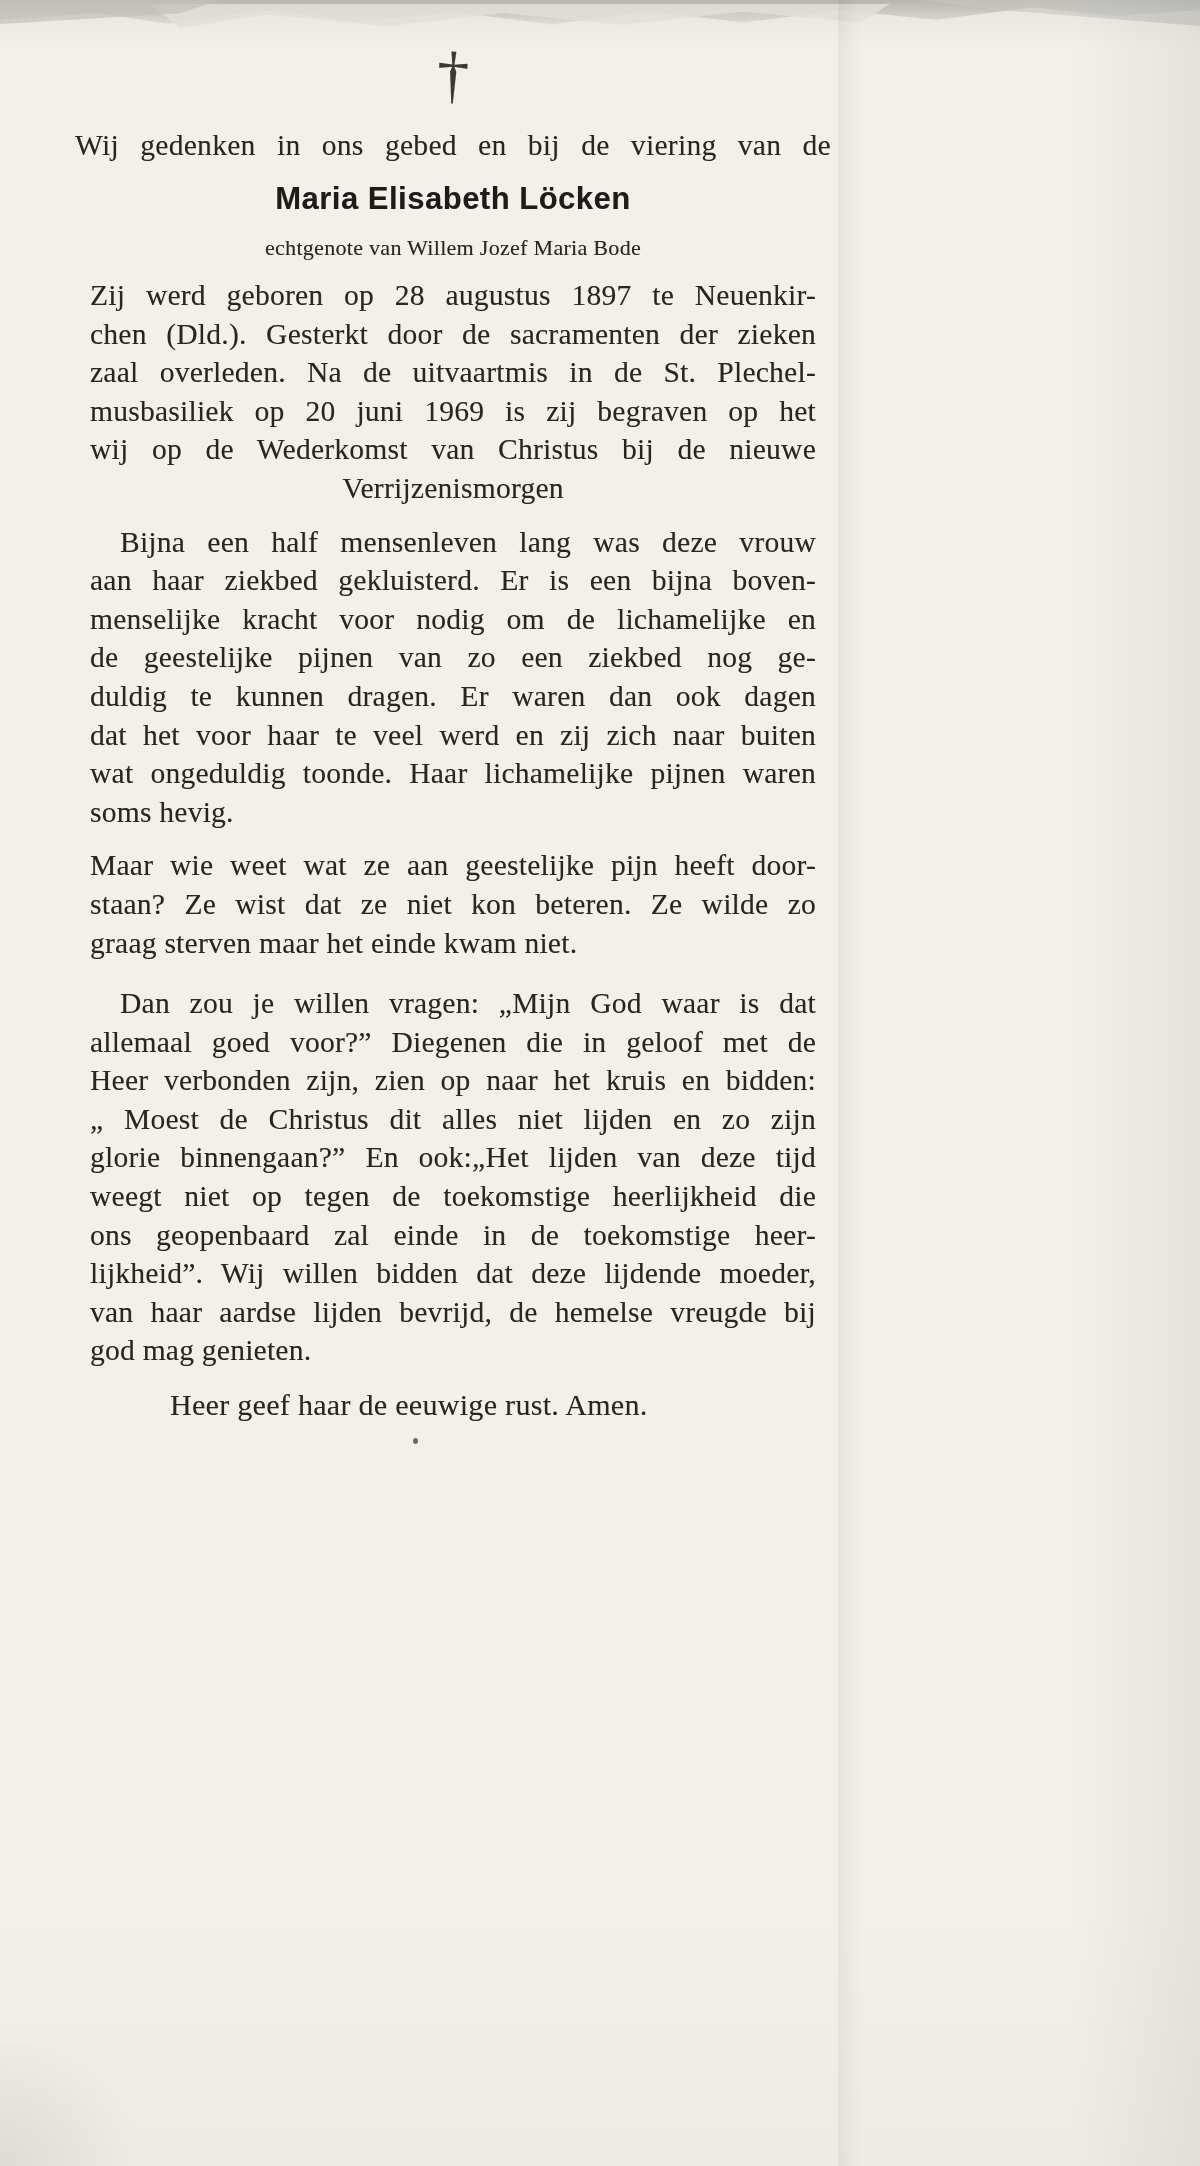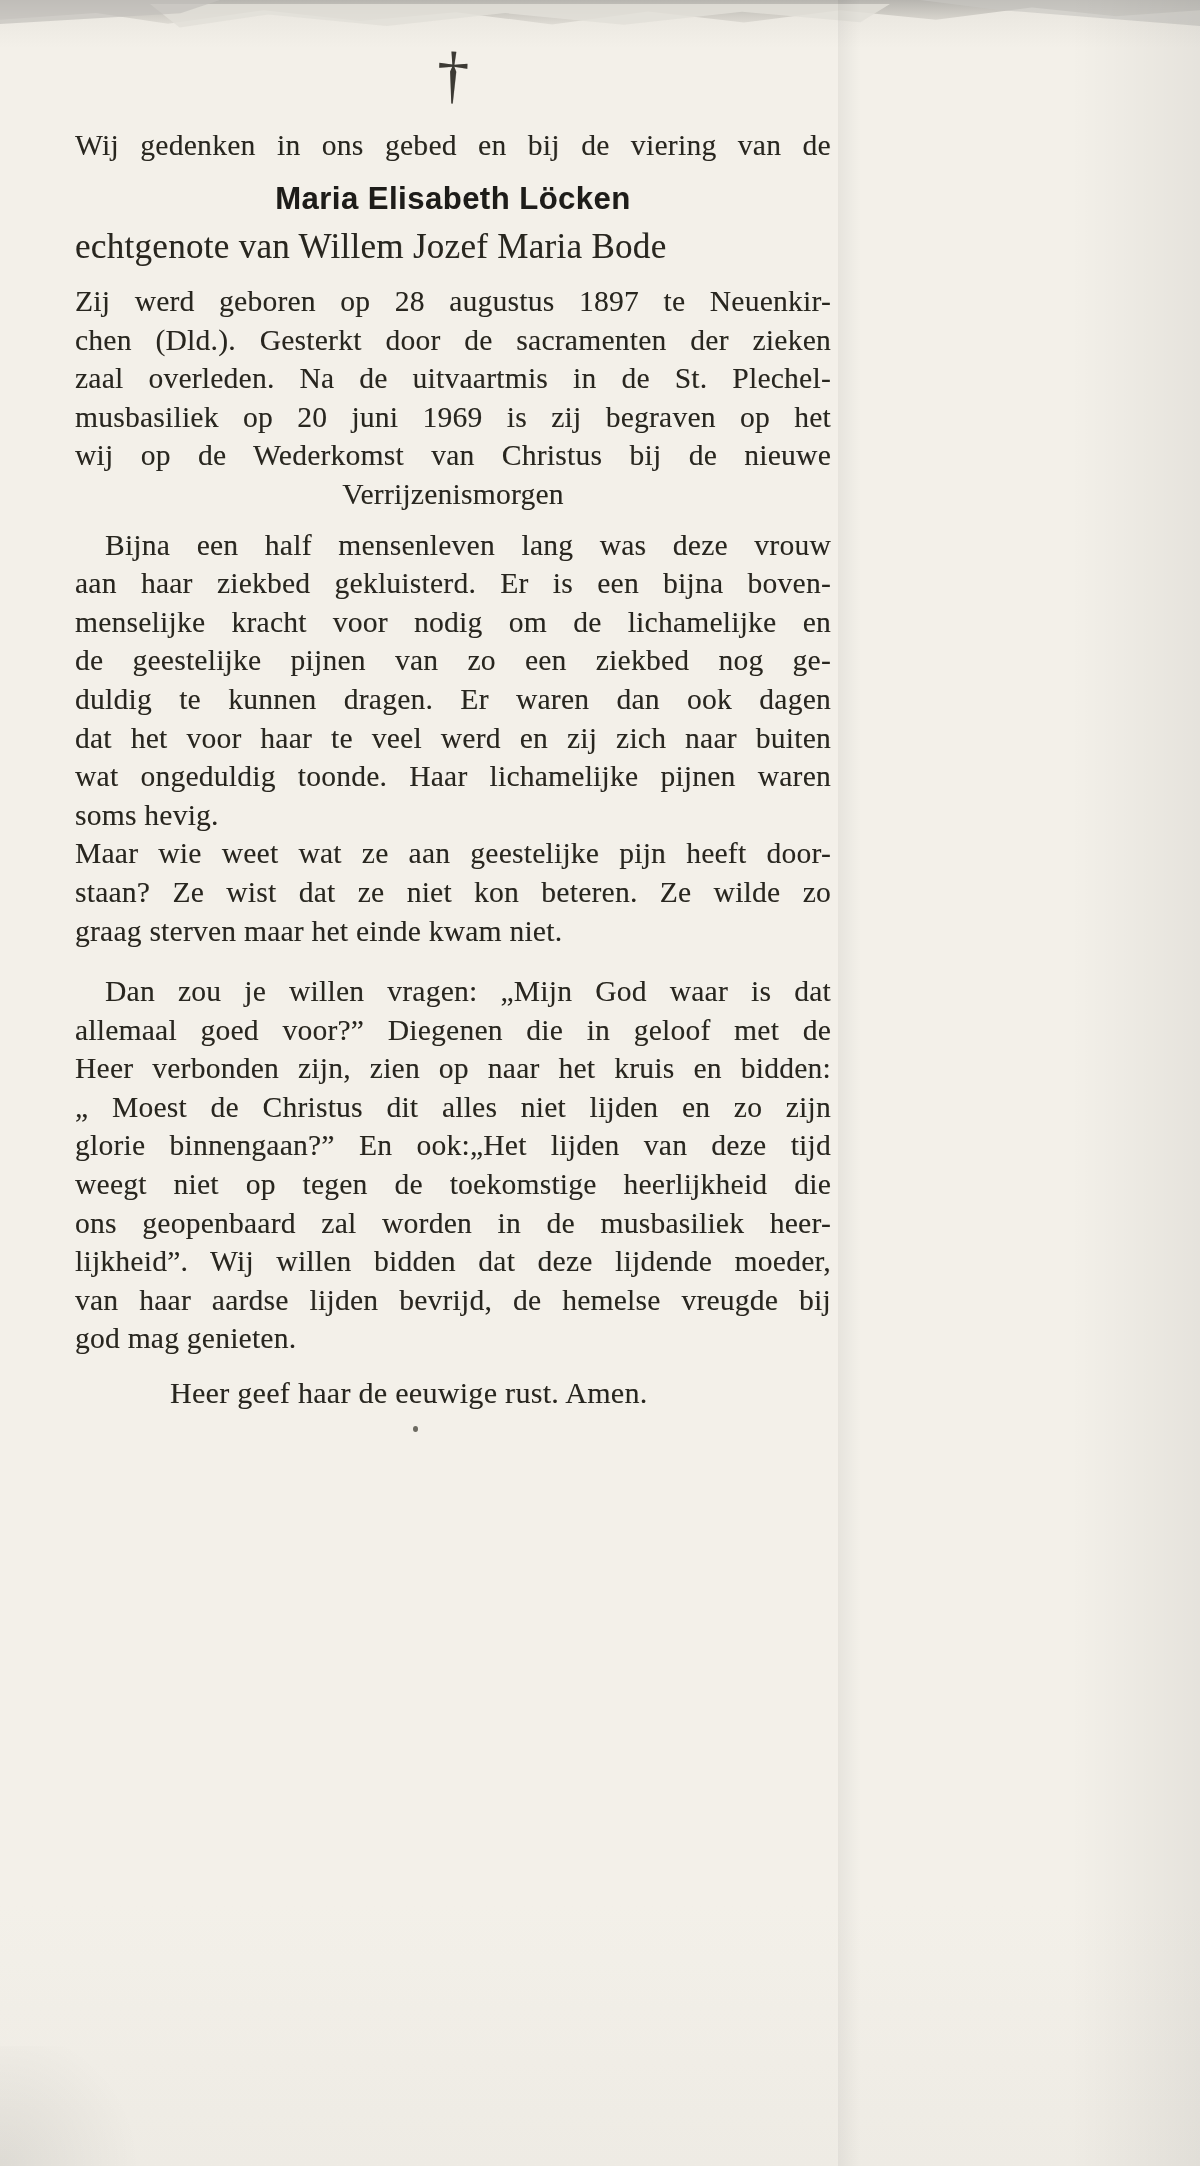--- a/index.html
+++ b/index.html
@@ -59,23 +59,23 @@
   .last-left{text-align-last:left;}
   .last-center{text-align:right;text-align-last:center;}
   .indent{text-indent:30px;}
   .intro{margin-top:16px;font-size:29.5px;line-height:38px;letter-spacing:.3px;}
   .eucharistie{margin-top:11px;font-size:29px;text-align:center;letter-spacing:.4px;}
   .name{
     margin-top:17px;text-align:center;
     font-family:"Liberation Sans", sans-serif;font-weight:700;
     font-size:31px;letter-spacing:.5px;color:#1d1c19;
   }
-  .subtitle{margin-top:10px;font-size:35px;text-align:left;letter-spacing:.3px;}
+  .subtitle{margin-top:18px;font-size:22px;text-align:center;letter-spacing:.3px;}
   .body-text{margin-top:15px;font-size:29.5px;line-height:38.6px;letter-spacing:.25px;}
-  .para{margin:0;}
+  .para{margin:15px;}
   .gap-none{margin-top:0;}
   .gap-normal{margin-top:12px;}
   .gap-large{margin-top:22px;}
   .closing{margin-top:18px;padding-left:95px;font-size:30px;letter-spacing:.3px;}
   .ink-dot{
     position:relative;left:338px;margin-top:16px;
     width:5px;height:6px;border-radius:50%;
     background:#4a483f;opacity:.8;
   }
 </style>
@@ -127,21 +127,21 @@
           <div class="line just">staan? Ze wist dat ze niet kon beteren. Ze wilde zo</div>
           <div class="line last-left">graag sterven maar het einde kwam niet.</div>
         </div>
         <div class="para gap-large">
           <div class="line just indent">Dan zou je willen vragen: „Mijn God waar is dat</div>
           <div class="line just">allemaal goed voor?” Diegenen die in geloof met de</div>
           <div class="line just">Heer verbonden zijn, zien op naar het kruis en bidden:</div>
           <div class="line just">„ Moest de Christus dit alles niet lijden en zo zijn</div>
           <div class="line just">glorie binnengaan?” En ook:„Het lijden van deze tijd</div>
           <div class="line just">weegt niet op tegen de toekomstige heerlijkheid die</div>
-          <div class="line just">ons geopenbaard zal worden in de musbasiliek heer-</div>
+          <div class="line just">ons geopenbaard zal einde in de toekomstige heer-</div>
           <div class="line just">lijkheid”. Wij willen bidden dat deze lijdende moeder,</div>
           <div class="line just">van haar aardse lijden bevrijd, de hemelse vreugde bij</div>
           <div class="line last-left">god mag genieten.</div>
         </div>
       </div>
 
     <div class="closing">Heer geef haar de eeuwige rust. Amen.</div>
 
     <div class="ink-dot"></div>
 

